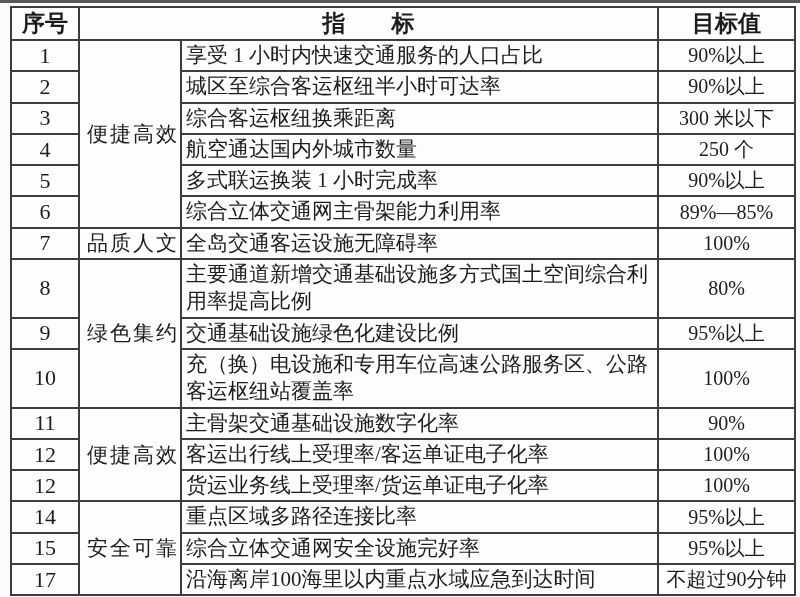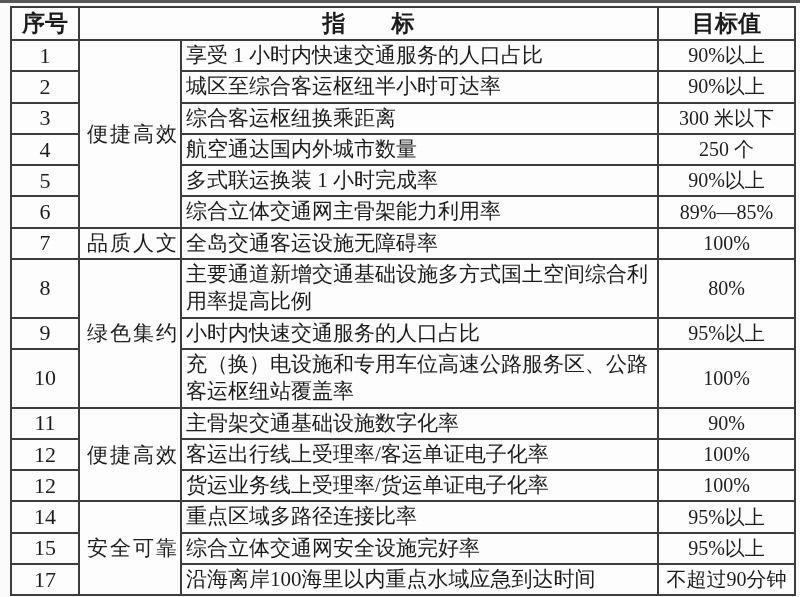--- a/index.html
+++ b/index.html
@@ -120,21 +120,21 @@
         <td class="tgt">100%</td>
       </tr>
       <tr>
         <td class="serial">8</td>
         <td class="cat" rowspan="3">绿色集约</td>
         <td class="ind">主要通道新增交通基础设施多方式国土空间综合利用率提高比例</td>
         <td class="tgt">80%</td>
       </tr>
       <tr>
         <td class="serial">9</td>
-        <td class="ind">小时内快速交通服务的人口占比</td>
+        <td class="ind">交通基础设施绿色化建设比例</td>
         <td class="tgt">95%以上</td>
       </tr>
       <tr>
         <td class="serial">10</td>
         <td class="ind">充（换）电设施和专用车位高速公路服务区、公路客运枢纽站覆盖率</td>
         <td class="tgt">100%</td>
       </tr>
       <tr>
         <td class="serial">11</td>
         <td class="cat" rowspan="3">便捷高效</td>

